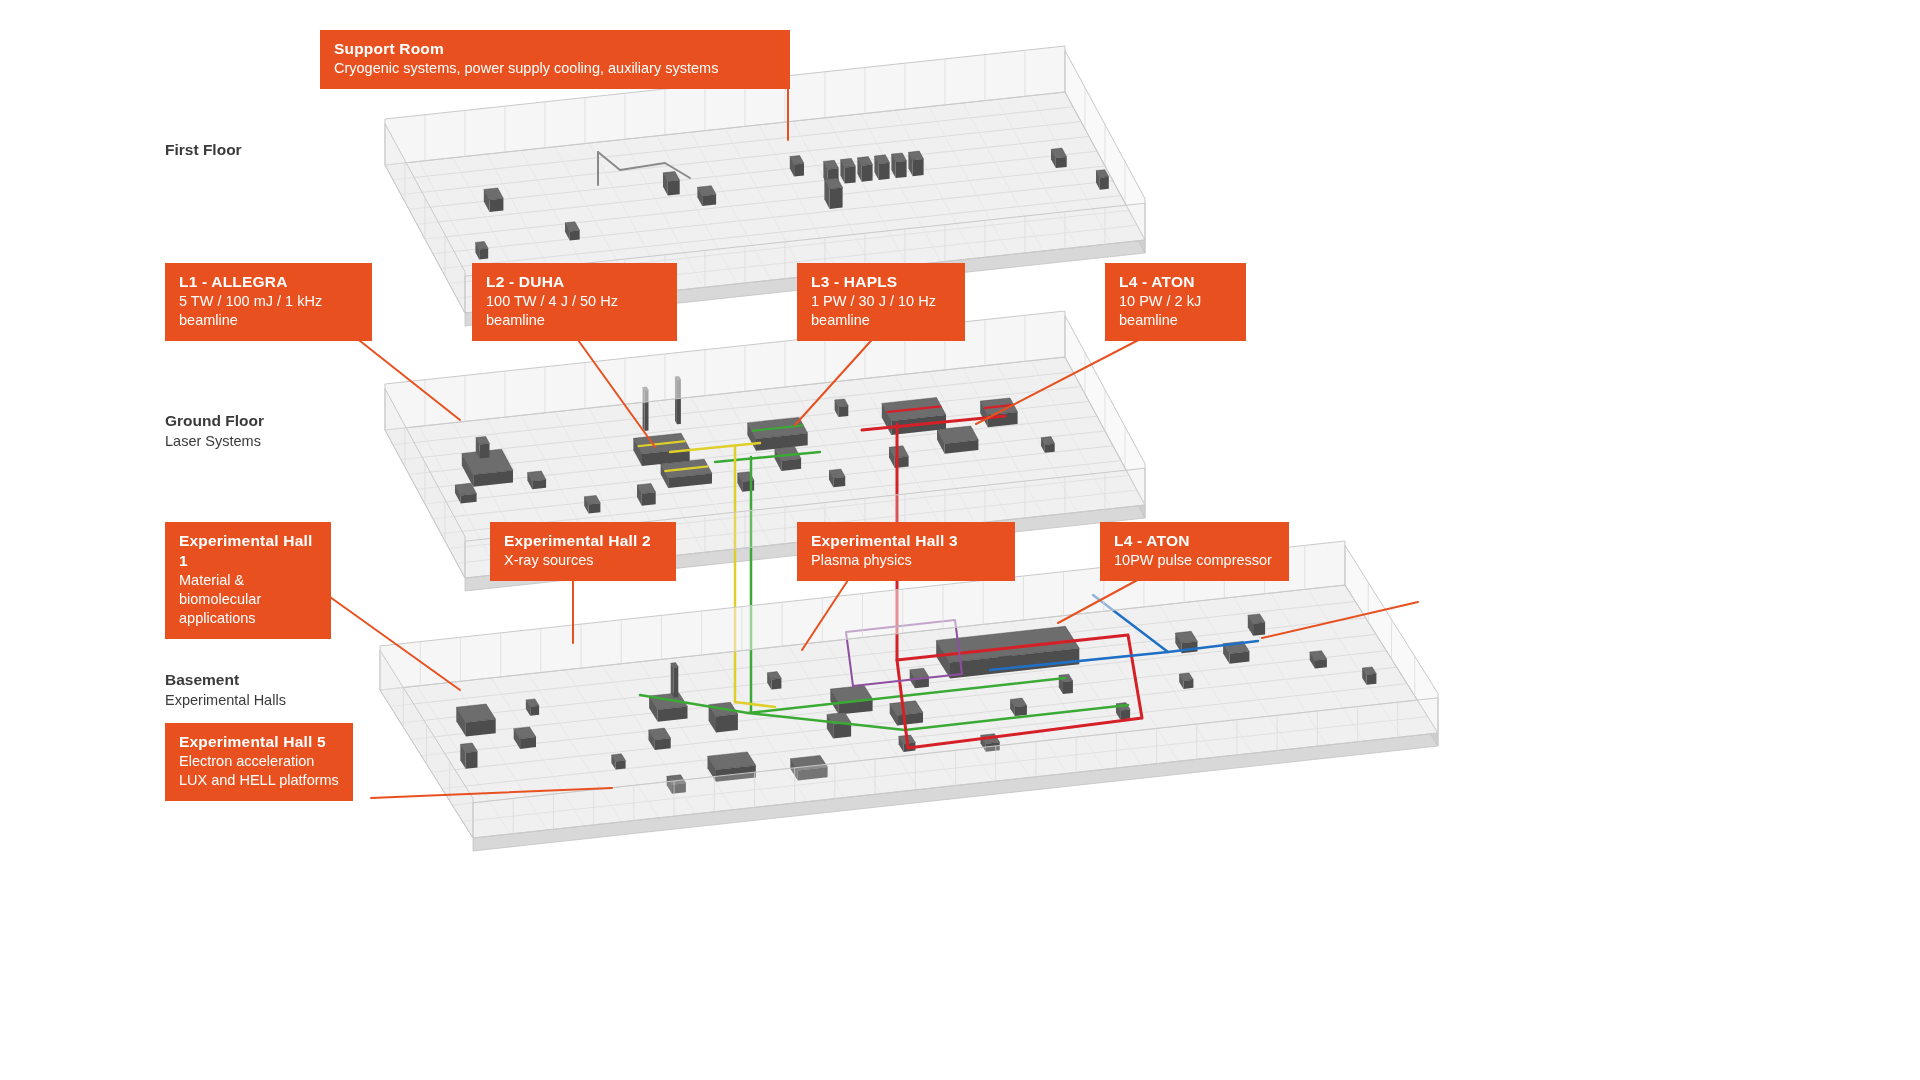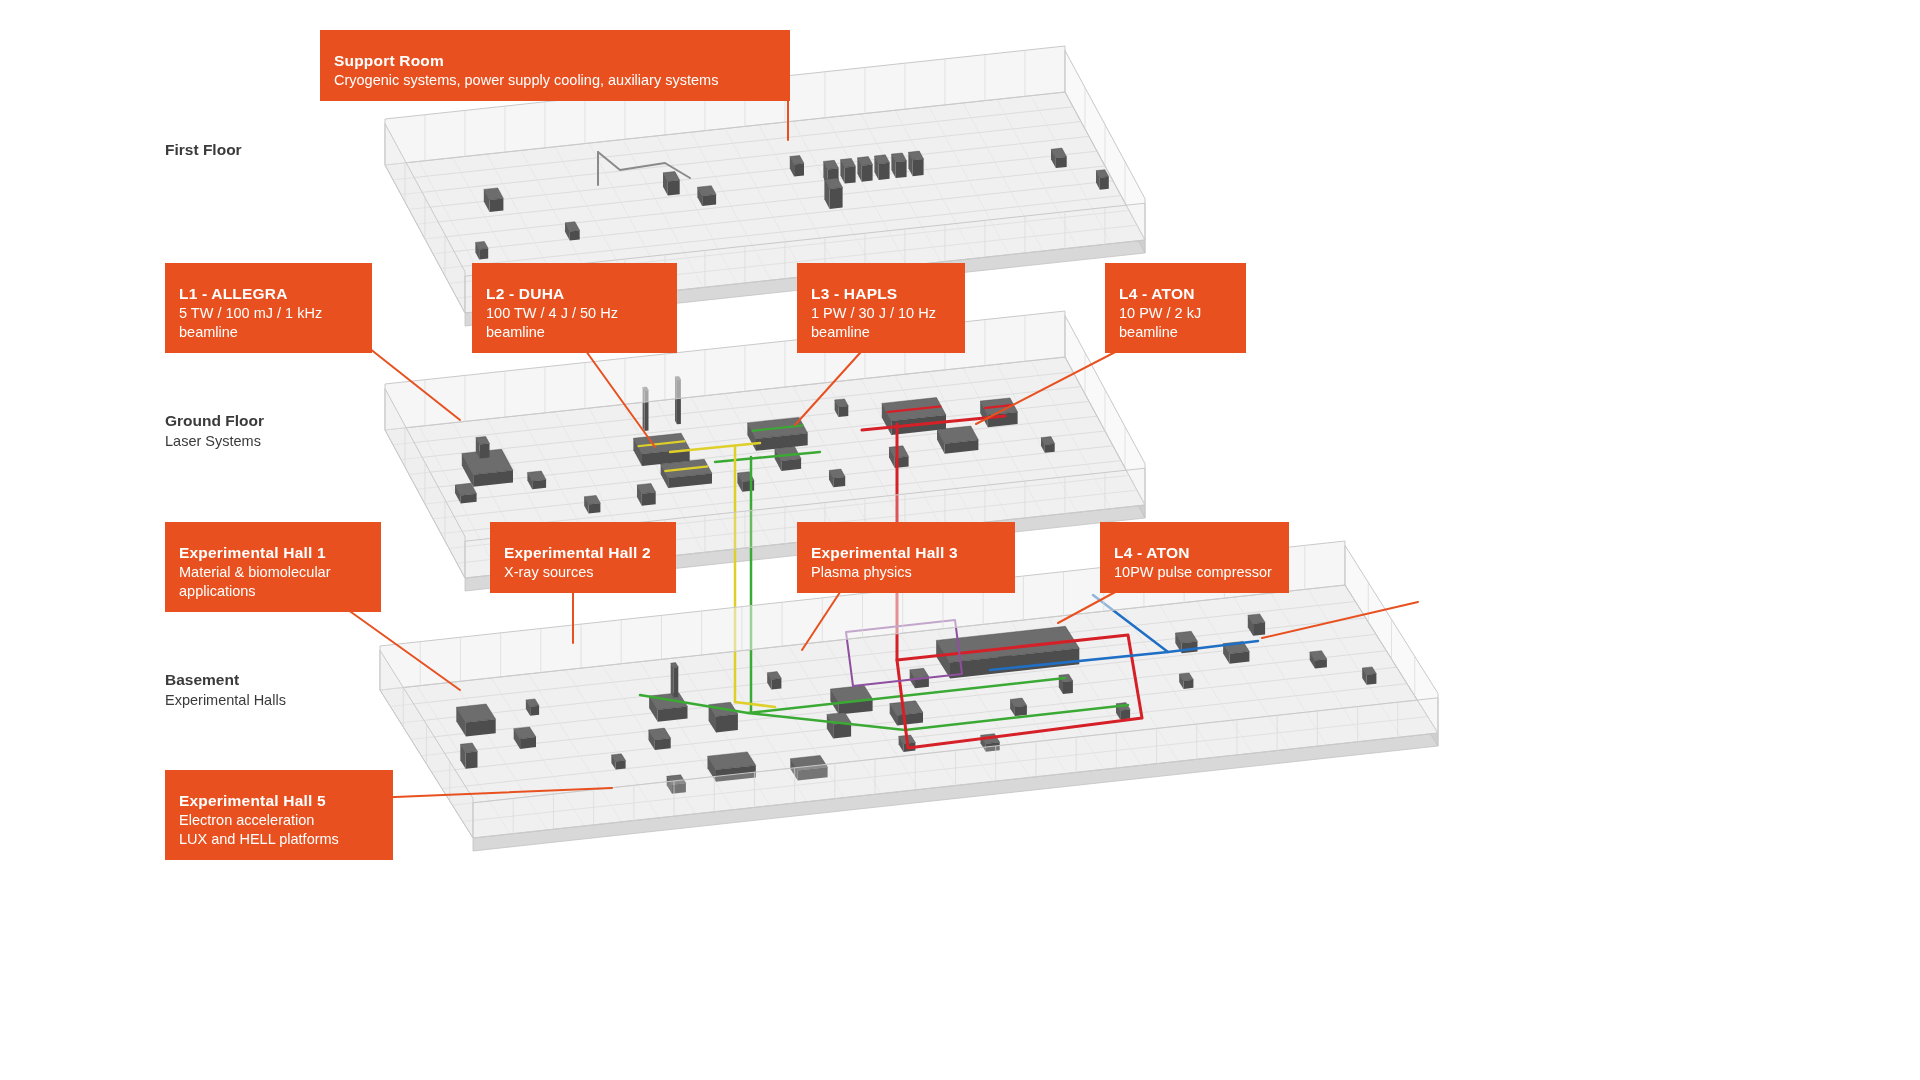--- a/index.html
+++ b/index.html
@@ -2,21 +2,21 @@
 <html style="--accent: #E8511F;"><head>
 <meta charset="utf-8">
 <title>Facility Diagram</title>
 <style>
   html,body{margin:0;padding:0;background:#ffffff;}
   .stage{position:relative;width:1920px;height:1080px;background:#ffffff;overflow:hidden;
          font-family:"Liberation Sans",sans-serif;}
   #building-svg{position:absolute;left:0;top:0;z-index:1;}
   .callout{position:absolute;background:var(--accent,#E8511F);color:#ffffff;
            padding:9px 14px 11px 14px;box-sizing:border-box;z-index:5;}
-  .callout .c-title{font-weight:bold;font-size:15.5px;line-height:20px;letter-spacing:.2px;margin-top:12px;}
+  .callout .c-title{font-weight:bold;font-size:15.5px;line-height:20px;letter-spacing:.2px;}
   .callout .c-line{font-size:14.5px;line-height:19px;}
   .floor-label{position:absolute;color:#3a3a3a;z-index:4;}
   .floor-label .f-title{font-weight:bold;font-size:15.5px;line-height:21px;}
   .floor-label .f-sub{font-size:14.5px;line-height:20px;}
 </style>
 </head>
 <body>
 
 <div class="stage">
 
@@ -521,21 +521,21 @@
     <div class="c-line">1 PW / 30 J / 10 Hz</div>
     <div class="c-line">beamline</div>
   </div>
 
   <div class="callout" style="left:1105px;top:263px;width:141px">
     <div class="c-title">L4 - ATON</div>
     <div class="c-line">10 PW / 2 kJ</div>
     <div class="c-line">beamline</div>
   </div>
 
-  <div class="callout" style="left:165px;top:522px;width:216px">
+  <div class="callout" style="left:165px;top:522px;width:166px">
     <div class="c-title">Experimental Hall 1</div>
     <div class="c-line">Material &amp; biomolecular</div>
     <div class="c-line">applications</div>
   </div>
 
   <div class="callout" style="left:490px;top:522px;width:186px">
     <div class="c-title">Experimental Hall 2</div>
     <div class="c-line">X-ray sources</div>
   </div>
 
@@ -543,19 +543,19 @@
     <div class="c-title">Experimental Hall 3</div>
     <div class="c-line">Plasma physics</div>
   </div>
 
   <div class="callout" style="left:1100px;top:522px;width:189px">
     <div class="c-title">L4 - ATON</div>
     <div class="c-line">10PW pulse compressor</div>
   </div>
 
 
-  <div class="callout" style="left:165px;top:770px;width:228px">
+  <div class="callout" style="left:165px;top:723px;width:188px">
     <div class="c-title">Experimental Hall 5</div>
     <div class="c-line">Electron acceleration</div>
     <div class="c-line">LUX and HELL platforms</div>
   </div>
 
 </div>
 
 </body></html>

